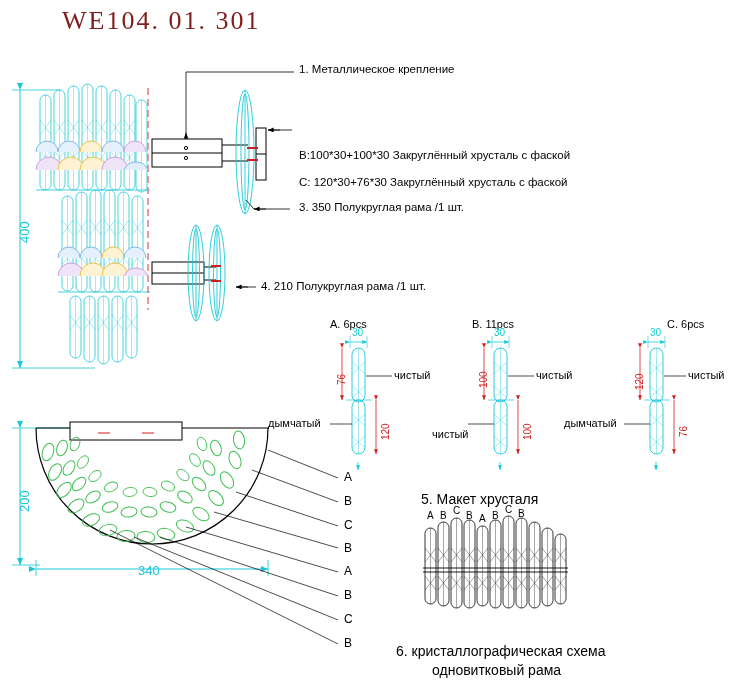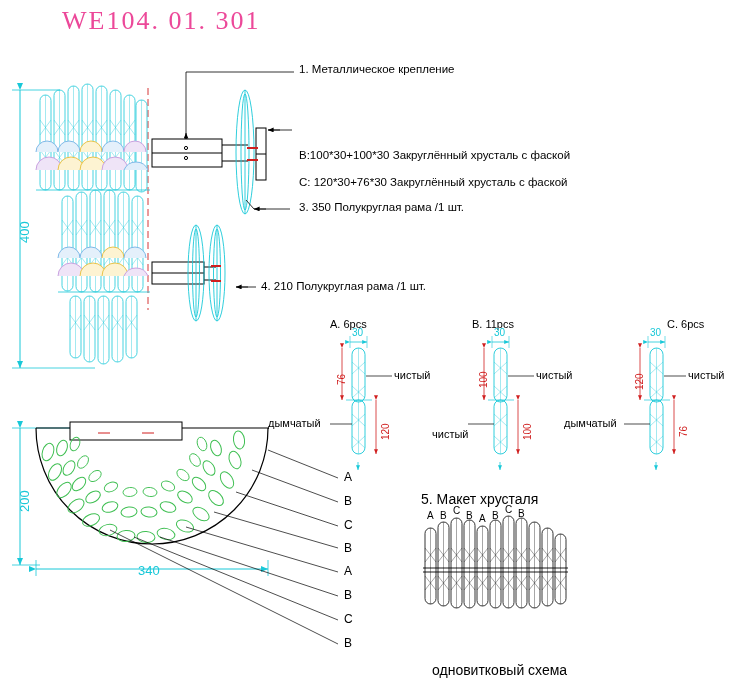--- a/index.html
+++ b/index.html
@@ -26,21 +26,21 @@
     width: 736px;
     height: 690px;
   }
   .title {
     position: absolute;
     left: 62px;
     top: 6px;
     font-family: "Liberation Serif", serif;
     font-size: 26px;
     letter-spacing: 2px;
-    color: #ec4899;
+    color: #7f1d1d;
     font-weight: 400;
     white-space: nowrap;
   }
   .lbl {
     position: absolute;
     font-size: 11.5px;
     color: #000;
     white-space: nowrap;
   }
   .lbl-cy {
@@ -409,21 +409,22 @@
       <line x1="423" y1="572" x2="568" y2="572" stroke="#000" stroke-width="0.9"></line>
     </g>
   </svg>
 
   <div class="lbl" style="left:299px; top:63px;text-align:right;">1. Металлическое крепление</div>
   <div class="lbl" style="left:299px; top:149px;">B:100*30+100*30 Закруглённый хрусталь с фаской</div>
   <div class="lbl" style="left:299px; top:176px;">C: 120*30+76*30 Закруглённый хрусталь с фаской</div>
   <div class="lbl" style="left:299px; top:201px;text-align:right;">3. 350 Полукруглая рама /1 шт.</div>
   <div class="lbl" style="left:261px; top:280px;">4. 210 Полукруглая рама /1 шт.</div>
   <div class="lbl-big" style="left:421px; top:478px;margin-top:13px;">5. Макет хрусталя</div>
-  <div class="lbl-big" style="left:432px; top:662px;">одновитковый схема</div>
+  <div class="lbl-big" style="left:396px; top:643px;">6. кристаллографическая схема</div>
+  <div class="lbl-big" style="left:432px; top:662px;">одновитковый рама</div>
 
   <div class="lbl-cy vert" style="left:17px; top:243px; font-size:13px;">400</div>
   <div class="lbl-cy vert" style="left:17px; top:512px; font-size:13px;">200</div>
   <div class="lbl-cy" style="left:138px; top:563px; font-size:13px;">340</div>
 
   <div class="lbl-blk-sm" style="left:330px; top:318px;text-align:center;">A. 6pcs</div>
   <div class="lbl-cy" style="left:352px; top:327px; font-size:10px;">30</div>
   <div class="lbl-red vert" style="left:336px; top:385px; font-size:10px;">76</div>
   <div class="lbl-red vert" style="left:380px; top:440px; font-size:10px;">120</div>
   <div class="lbl-blk-sm" style="left:394px; top:369px;">чистый</div>

